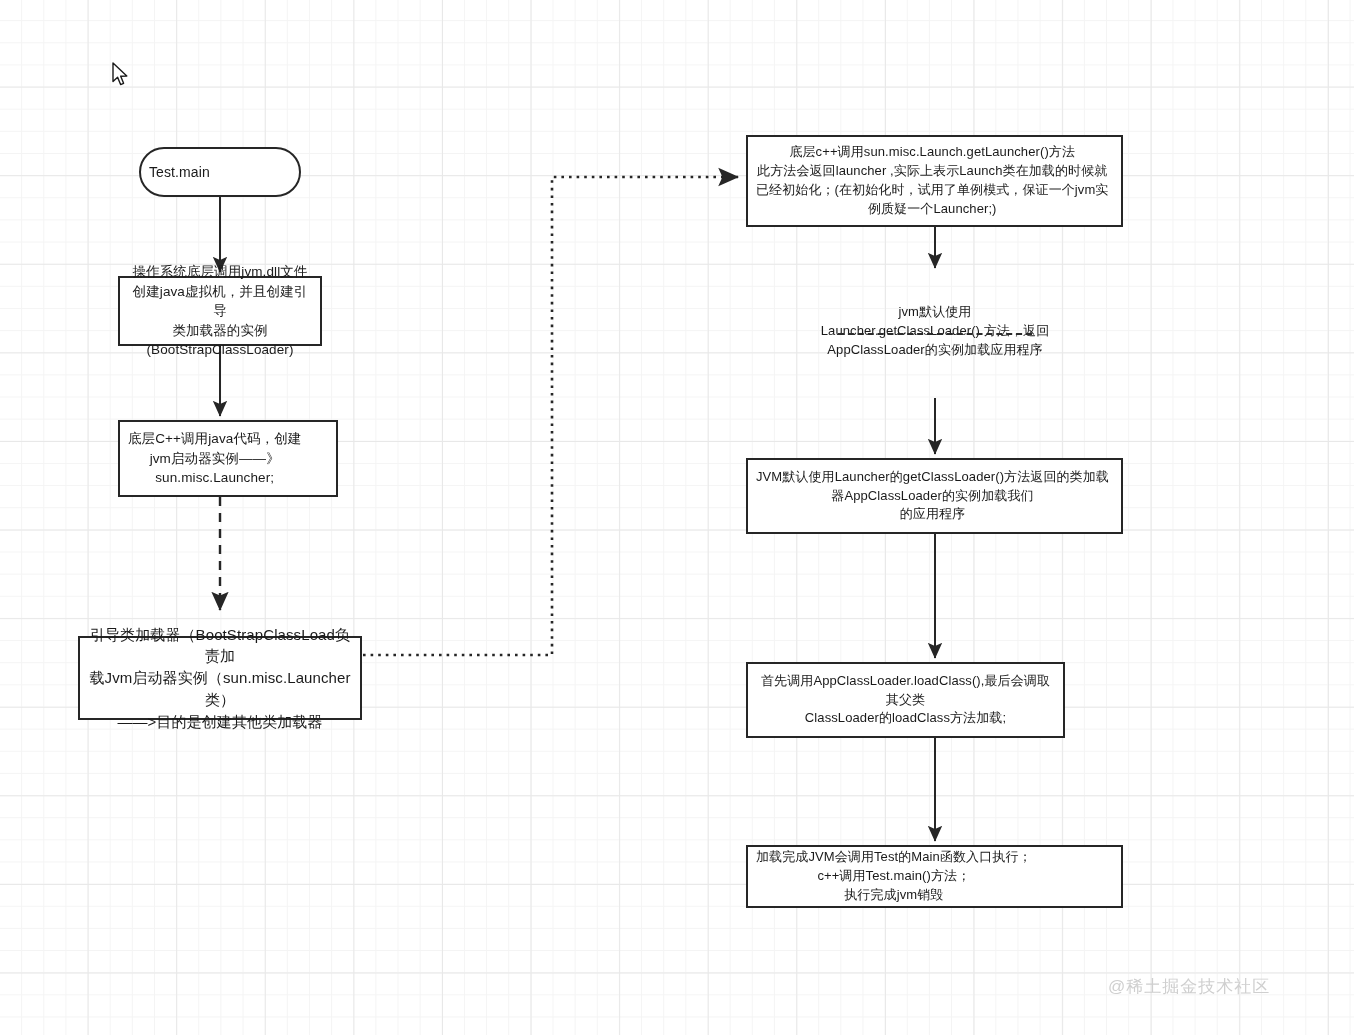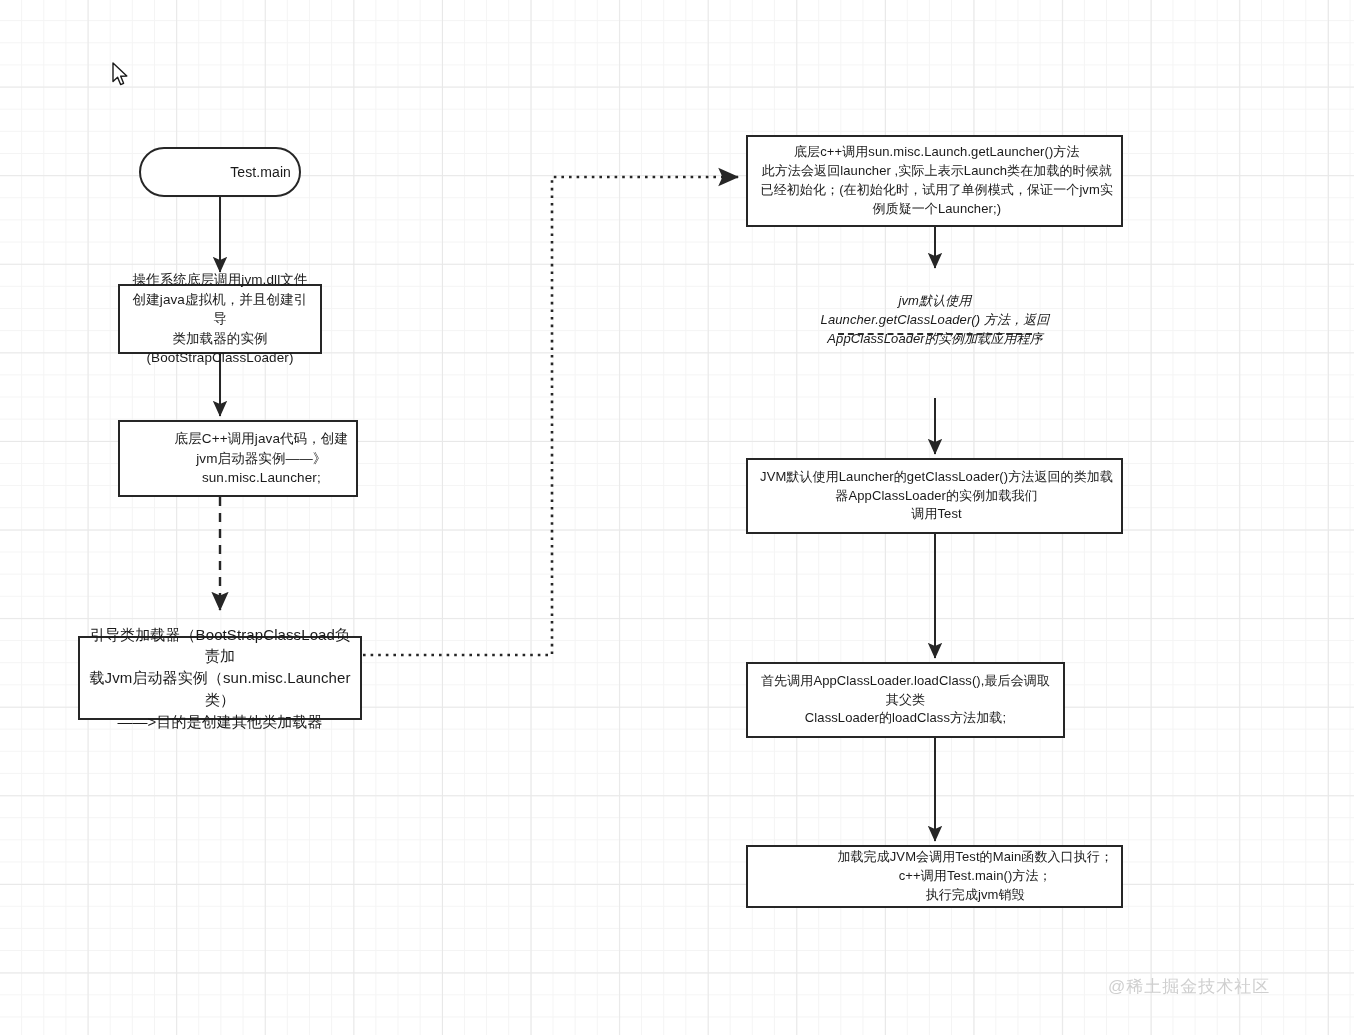--- a/index.html
+++ b/index.html
@@ -27,21 +27,21 @@
     left: 0; top: 0;
     width: 1354px;
     height: 1035px;
     pointer-events: none;
   }
   .node {
     position: absolute;
     box-sizing: border-box;
     display: flex;
     align-items: center;
-    justify-content: flex-end;
+    justify-content: flex-start;
     text-align: center;
     background: #ffffff;
     color: #1a1a1a;
     border: 2px solid #262626;
     font-size: 13.5px;
     line-height: 1.45;
     letter-spacing: 0.1px;
     white-space: pre-line;
     padding: 4px 8px;
   }
@@ -87,45 +87,45 @@
         <path d="M220,497 L220,610" fill="none" stroke="#262626" stroke-width="2.4" stroke-dasharray="9 7" marker-end="url(#arrowhead)"></path>
         <path d="M363,655 L552,655 L552,177 L738,177" fill="none" stroke="#262626" stroke-width="2.6" stroke-dasharray="2.6 5" stroke-linecap="butt" marker-end="url(#arrowhead)"></path>
         <path d="M935,227 L935,268" fill="none" stroke="#262626" stroke-width="2" marker-end="url(#arrowhead)"></path>
         <path d="M935,398 L935,454" fill="none" stroke="#262626" stroke-width="2" marker-end="url(#arrowhead)"></path>
         <path d="M935,534 L935,658" fill="none" stroke="#262626" stroke-width="2" marker-end="url(#arrowhead)"></path>
         <path d="M935,738 L935,841" fill="none" stroke="#262626" stroke-width="2" marker-end="url(#arrowhead)"></path>
       </g>
   </svg>
 
   <div class="node rounded" style="left: 139px; top: 147px; width: 162px; height: 50px; font-size: 14px;"><span>Test.main</span></div>
-  <div class="node" style="left: 118px; top: 276px; width: 204px; height: 70px; font-size: 13.5px; margin-top: 8px;"><span>操作系统底层调用jvm.dll文件
+  <div class="node" style="left: 118px; top: 276px; width: 204px; height: 70px; font-size: 13.5px;"><span>操作系统底层调用jvm.dll文件
 创建java虚拟机，并且创建引导
 类加载器的实例
 (BootStrapClassLoader)</span></div>
-  <div class="node" style="left: 118px; top: 420px; width: 240px; height: 77px; font-size: 13.5px;"><span>底层C++调用java代码，创建
+  <div class="node" style="left: 118px; top: 420px; width: 220px; height: 77px; font-size: 13.5px;"><span>底层C++调用java代码，创建
 jvm启动器实例——》
 sun.misc.Launcher;</span></div>
   <div class="node" style="left: 78px; top: 636px; width: 284px; height: 84px; font-size: 15px;"><span>引导类加载器（BootStrapClassLoad负责加
 载Jvm启动器实例（sun.misc.Launcher类）
 ——&gt;目的是创建其他类加载器</span></div>
   <div class="node" style="left: 746px; top: 135px; width: 377px; height: 92px; font-size: 13px;"><span>底层c++调用sun.misc.Launch.getLauncher()方法
 此方法会返回launcher ,实际上表示Launch类在加载的时候就
 已经初始化；(在初始化时，试用了单例模式，保证一个jvm实
 例质疑一个Launcher;)</span></div>
 
   <div class="node plain" style="flex-direction: column; justify-content: flex-start; left: 800px; top: 272px; width: 270px; height: 120px; font-size: 13px;">
-    <span style="white-space:pre-line;margin-top:16px;font-style:italic;">jvm默认使用
+    <span style="white-space:pre-line;margin-top:27px;">jvm默认使用
 Launcher.getClassLoader() 方法，返回
 AppClassLoader的实例加载应用程序</span>
   </div>
   <div class="dash-sep" id="sep-5" style="left: 838px; top: 333px; width: 194px;"></div>
 
   <div class="node" style="left: 746px; top: 458px; width: 377px; height: 76px; font-size: 13px;"><span>JVM默认使用Launcher的getClassLoader()方法返回的类加载
 器AppClassLoader的实例加载我们
-调用Test</span></div>
+的应用程序</span></div>
   <div class="node" style="left: 746px; top: 662px; width: 319px; height: 76px; font-size: 13px;"><span>首先调用AppClassLoader.loadClass(),最后会调取其父类
 ClassLoader的loadClass方法加载;</span></div>
   <div class="node" style="left: 746px; top: 845px; width: 377px; height: 63px; font-size: 13px;"><span>加载完成JVM会调用Test的Main函数入口执行；
 c++调用Test.main()方法；
 执行完成jvm销毁</span></div>
 
   <div class="watermark" id="wm" style="left: 1108px; top: 975px; color: rgb(207, 207, 207);">@稀土掘金技术社区</div>
 
   <svg class="cursor" id="cur" width="20" height="26" viewBox="0 0 20 26" xmlns="http://www.w3.org/2000/svg" style="left: 112px; top: 62px;">
     <path d="M1,1 L1,19.5 L5.6,15.2 L8.6,22.6 L11.6,21.3 L8.7,14.2 L14.8,14.1 Z" fill="#ffffff" stroke="#1a1a1a" stroke-width="1.4" stroke-linejoin="round"></path>

